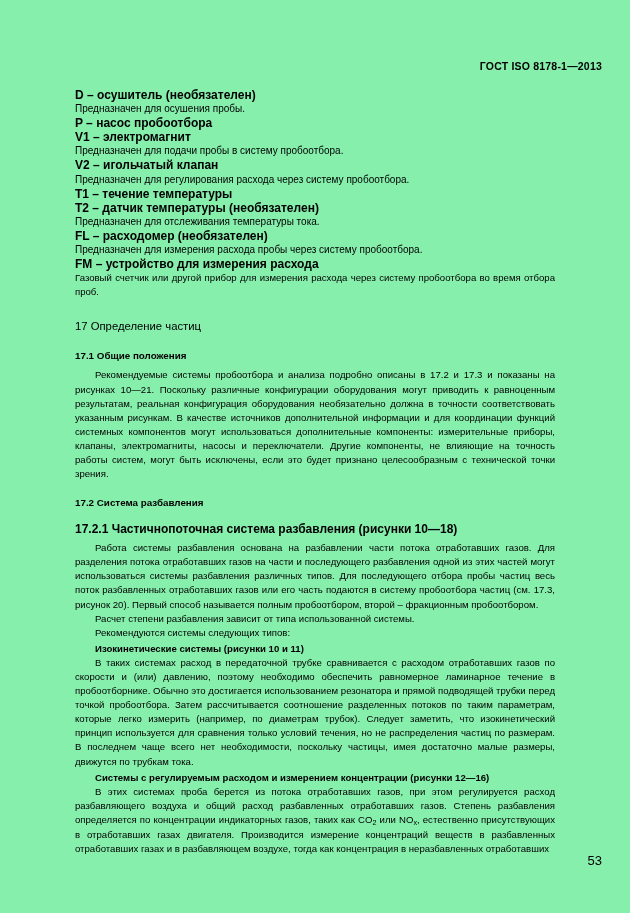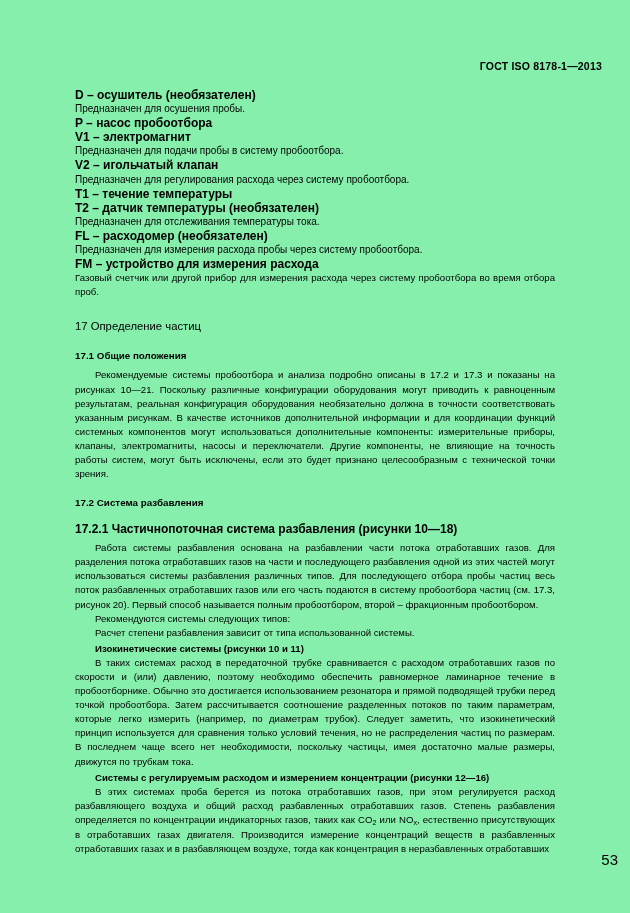--- a/index.html
+++ b/index.html
@@ -89,23 +89,23 @@
   }
   .run-in {
     font-size: 9.6px;
     font-weight: bold;
     line-height: 14.1px;
     margin: 2px 0 0 0;
     text-indent: 20px;
   }
   .page-number {
     position: absolute;
-    right: 12px;
+    right: 28px;
     bottom: 45px;
-    font-size: 15px;
+    font-size: 13px;
   }
   sub {
     font-size: 7.2px;
     vertical-align: baseline;
     position: relative;
     top: 2px;
   }
 </style>
 </head>
 <body>
@@ -147,23 +147,23 @@
     <h3 class="subsection">17.1 Общие положения</h3>
 
     <p class="body">Рекомендуемые системы пробоотбора и анализа подробно описаны в 17.2 и 17.3 и показаны на рисунках 10—21. Поскольку различные конфигурации оборудования могут приводить к равноценным результатам, реальная конфигурация оборудования необязательно должна в точности соответствовать указанным рисункам. В качестве источников дополнительной информации и для координации функций системных компонентов могут использоваться дополнительные компоненты: измерительные приборы, клапаны, электромагниты, насосы и переключатели. Другие компоненты, не влияющие на точность работы систем, могут быть исключены, если это будет признано целесообразным с технической точки зрения.</p>
 
     <h3 class="subsection">17.2 Система разбавления</h3>
 
     <h4 class="subsubsection">17.2.1 Частичнопоточная система разбавления (рисунки 10—18)</h4>
 
     <p class="body">Работа системы разбавления основана на разбавлении части потока отработавших газов. Для разделения потока отработавших газов на части и последующего разбавления одной из этих частей могут использоваться системы разбавления различных типов. Для последующего отбора пробы частиц весь поток разбавленных отработавших газов или его часть подаются в систему пробоотбора частиц (см. 17.3, рисунок 20). Первый способ называется полным пробоотбором, второй – фракционным пробоотбором.</p>
 
+    <p class="body tight">Расчет степени разбавления зависит от типа использованной системы.</p>
+
     <p class="body tight">Рекомендуются системы следующих типов:</p>
-
-    <p class="body tight">Расчет степени разбавления зависит от типа использованной системы.</p>
 
     <div class="run-in">Изокинетические системы (рисунки 10 и 11)</div>
 
     <p class="body tight">В таких системах расход в передаточной трубке сравнивается с расходом отработавших газов по скорости и (или) давлению, поэтому необходимо обеспечить равномерное ламинарное течение в пробоотборнике. Обычно это достигается использованием резонатора и прямой подводящей трубки перед точкой пробоотбора. Затем рассчитывается соотношение разделенных потоков по таким параметрам, которые легко измерить (например, по диаметрам трубок). Следует заметить, что изокинетический принцип используется для сравнения только условий течения, но не распределения частиц по размерам. В последнем чаще всего нет необходимости, поскольку частицы, имея достаточно малые размеры, движутся по трубкам тока.</p>
 
     <div class="run-in">Системы с регулируемым расходом и измерением концентрации (рисунки 12—16)</div>
 
     <p class="body tight"><span>В этих системах проба берется из потока отработавших газов, при этом регулируется расход разбавляющего воздуха и общий расход разбавленных отработавших газов. Степень разбавления определяется по концентрации индикаторных газов, таких как CO</span><sub>2</sub><span> или NO</span><sub>x</sub><span>, естественно присутствующих в отработавших газах двигателя. Производится измерение концентраций веществ в разбавленных отработавших газах и в разбавляющем воздухе, тогда как концентрация в неразбавленных отработавших</span></p>
 
   </div>

